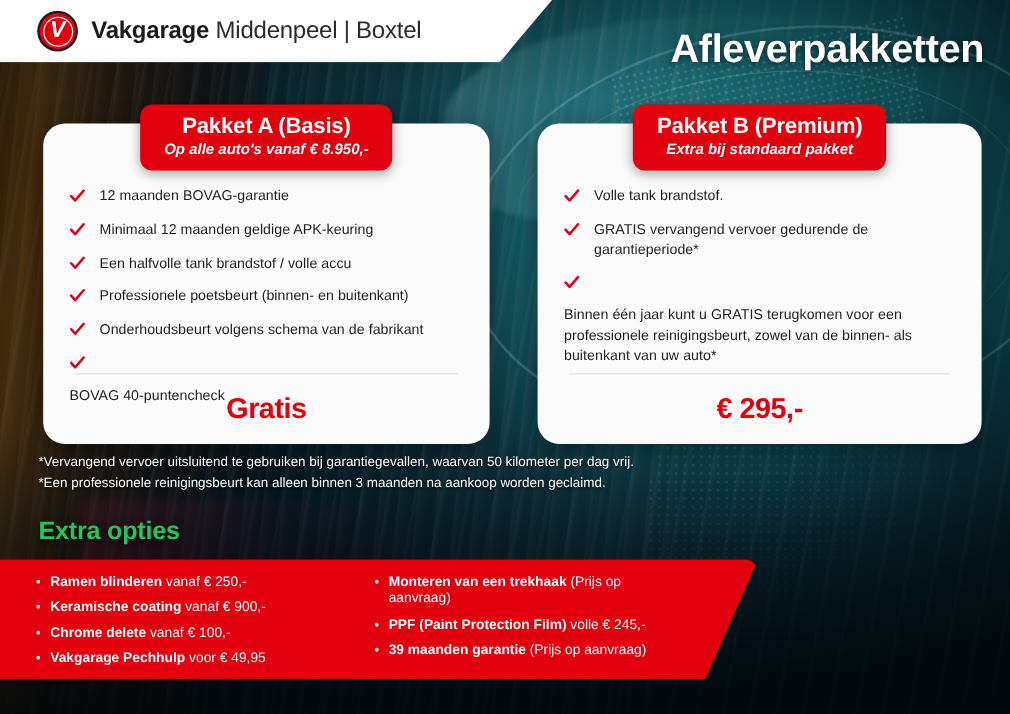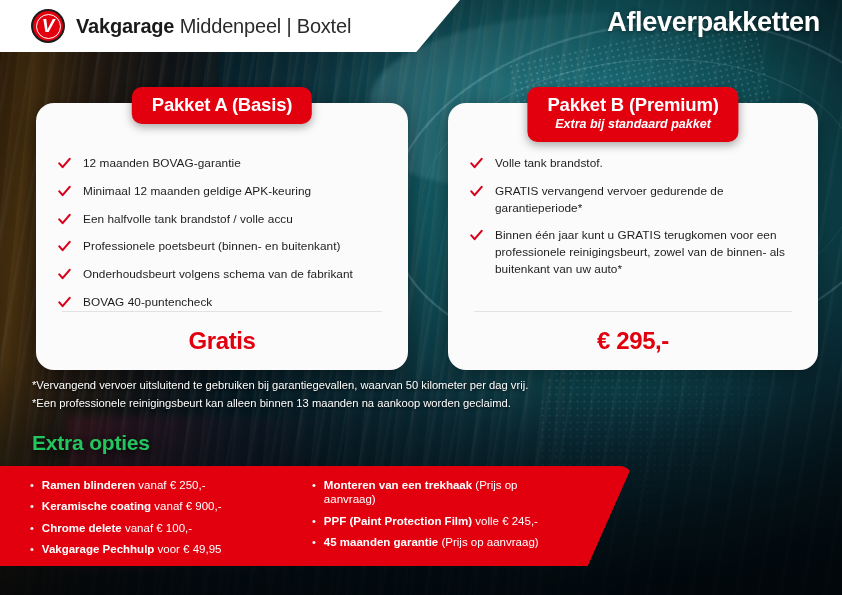--- a/index.html
+++ b/index.html
@@ -116,22 +116,22 @@
   .logo .v {
     position:absolute; inset:0; display:flex; align-items:center; justify-content:center;
     color:#ffffff; font-weight:bold; font-size:19px; font-style:italic;
     font-family:"Liberation Sans", sans-serif; line-height:1; padding-bottom:1px;
   }
   .brand-text { font-size:20px; color:#1a1a1a; letter-spacing:-.2px; white-space:nowrap; }
   .brand-text .b { font-weight:bold; }
   .brand-text .n { font-weight:normal; color:#2b2b2b; }
 
   .header-title {
-    position:absolute; right:22px; top:7px;
-    color:#ffffff; font-size:27px; font-weight:bold; letter-spacing:-.3px;
+    position:absolute; right:22px; top:22px;
+    color:#ffffff; font-size:33px; font-weight:bold; letter-spacing:-.3px;
     text-shadow:0 1px 5px rgba(0,0,0,.55);
   }
 
   
   .cards { position:absolute; top:103px; left:0; width:100%; z-index:4; }
   .card {
     position:absolute; top:0;
     background:#fbfbfb;
     border-radius:18px;
     box-shadow:0 6px 22px rgba(0,0,0,.4);
@@ -146,21 +146,21 @@
     padding:7px 20px 9px;
     text-align:center;
     white-space:nowrap;
     box-shadow:0 3px 10px rgba(0,0,0,.35);
   }
   .badge-title { color:#ffffff; font-size:18.5px; font-weight:bold; line-height:1.15; letter-spacing:-.2px; }
   .badge-sub { color:#fff; font-size:12.5px; font-style:italic; font-weight:bold; line-height:1.3; margin-top:1px; }
 
   .features { position:absolute; left:22px; right:18px; top:52px; }
   .feat { display:flex; gap:12px; margin-bottom:11px; align-items:flex-start; }
-  .feat:last-child { margin-bottom:0; }
+  .feat:last-child { margin-bottom:0;flex-direction:column; }
   .check {
     flex:0 0 auto; width:13px; height:13px; position:relative; margin-top:2px;
   }
   .check svg { display:block; }
   .feat-text { font-size:11.8px; color:#1d1d1d; line-height:1.42; letter-spacing:.05px; }
 
   .divider { position:absolute; left:26px; right:26px; height:1px; background:#e2e2e2; }
   .card.a .divider { top:208px; }
   .card.b .divider { top:208px; }
 
@@ -231,20 +231,21 @@
   </div>
 
   <div class="header-title">Afleverpakketten</div>
 </div>
 
 <div class="cards">
 
   <div class="card a">
     <div class="badge">
       <div class="badge-title">Pakket A (Basis)</div>
+      <div class="badge-sub">Op alle auto's vanaf € 8.950,-</div>
     </div>
 
     <div class="features">
       <div class="feat">
         <span class="check">
             <svg width="13" height="13" viewBox="0 0 13 13">
               <path d="M1.3 6.4 L4.6 10.1 L11.7 1.9" fill="none" stroke="#d8001b" stroke-width="2.1" stroke-linecap="round" stroke-linejoin="round"></path>
             </svg>
           </span>
         <span class="feat-text">12 maanden BOVAG-garantie</span>
@@ -328,21 +329,21 @@
       </div>
     </div>
 
     <div class="divider"></div>
     <div class="price">€ 295,-</div>
   </div>
 </div>
 
 <div class="footnotes">
   <div class="footnote">*Vervangend vervoer uitsluitend te gebruiken bij garantiegevallen, waarvan 50 kilometer per dag vrij.</div>
-  <div class="footnote">*Een professionele reinigingsbeurt kan alleen binnen 13 maanden na aankoop worden geclaimd.</div>
+  <div class="footnote">*Een professionele reinigingsbeurt kan alleen binnen 3 maanden na aankoop worden geclaimd.</div>
 </div>
 
 <div class="extra-title">Extra opties</div>
 
 <div class="extra-panel">
   <div class="extra-cols">
 
     <div class="extra-col">
       <div class="opt">
         <span class="dot">•</span>
@@ -366,18 +367,18 @@
       <div class="opt">
         <span class="dot">•</span>
         <span class="opt-text"><b>Monteren van een trekhaak</b><span> (Prijs op aanvraag)</span></span>
       </div>
       <div class="opt">
         <span class="dot">•</span>
         <span class="opt-text"><b>PPF (Paint Protection Film)</b><span> volle € 245,-</span></span>
       </div>
       <div class="opt">
         <span class="dot">•</span>
-        <span class="opt-text"><b>45 maanden garantie</b><span> (Prijs op aanvraag)</span></span>
+        <span class="opt-text"><b>39 maanden garantie</b><span> (Prijs op aanvraag)</span></span>
       </div>
     </div>
 
   </div>
 </div>
 
 </body></html>

